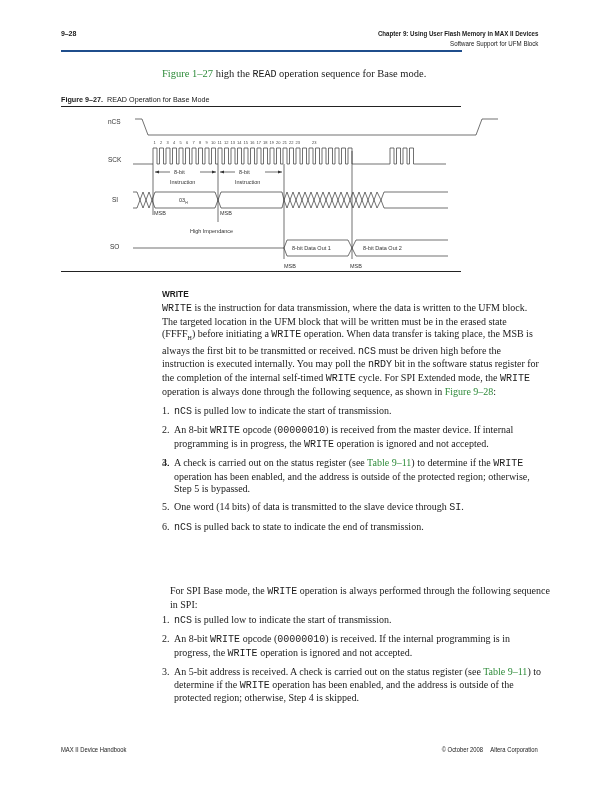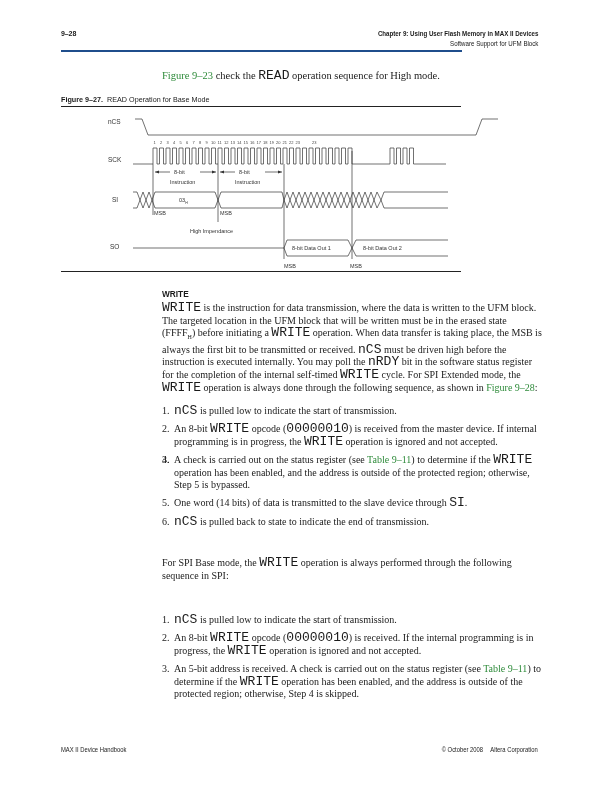--- a/index.html
+++ b/index.html
@@ -3,55 +3,55 @@
 <meta charset="utf-8">
 <style>
   html, body { margin: 0; padding: 0; background: #ffffff; }
   body { width: 612px; height: 792px; position: relative; overflow: hidden; color: #1a1a1a; }
   .hdr-left { position: absolute; left: 61px; top: 30px; font-family: "Liberation Sans", sans-serif; font-size: 7px; font-weight: bold; letter-spacing: -0.1px; }
   .hdr-right { position: absolute; right: 74px; top: 29px; text-align: right; font-family: "Liberation Sans", sans-serif; font-size: 7px; line-height: 10px; transform: scaleX(0.88); transform-origin: right top; }
   .hdr-right .t1 { font-weight: bold; }
   .hdr-rule { position: absolute; left: 61px; width: 401px; top: 50px; height: 2px; background: #1f4e8c; }
   .intro { position: absolute; left: 162px; top: 68px; font-family: "Liberation Serif", serif; font-size: 10.5px; }
   .link { color: #2e8b3a; }
-  .mono { font-family: "Liberation Mono", monospace; font-size: 13px; }
+  .mono { font-family: "Liberation Mono", monospace; font-size: 10px; }
   .fig-title { position: absolute; left: 61px; top: 95px; font-family: "Liberation Sans", sans-serif; font-size: 8px; transform: scaleX(0.9); transform-origin: left top; white-space: nowrap; }
   .fig-title b { font-weight: bold; }
   .fig-rule-top { position: absolute; left: 61px; width: 400px; top: 106px; height: 1px; background: #222; }
   .fig-rule-bot { position: absolute; left: 61px; width: 400px; top: 271px; height: 1px; background: #222; }
   .diagram { position: absolute; left: 90px; top: 107px; width: 430px; height: 164px; }
   .sig-label { font-family: "Liberation Sans", sans-serif; font-size: 6.5px; fill: #333; }
   .tick { font-family: "Liberation Sans", sans-serif; font-size: 4px; fill: #444; }
   .dlabel { font-family: "Liberation Sans", sans-serif; font-size: 5.5px; fill: #333; }
   .body { position: absolute; left: 162px; width: 380px; font-family: "Liberation Serif", serif; font-size: 10px; line-height: 12.6px; }
   .section-head { position: absolute; left: 162px; top: 289px; font-family: "Liberation Sans", sans-serif; font-size: 9px; font-weight: bold; transform: scaleX(0.92); transform-origin: left top; }
   .p1 { top: 302px; }
   ol.steps { position: absolute; left: 162px; width: 380px; margin: 0; padding: 0; list-style: none; font-family: "Liberation Serif", serif; font-size: 10px; line-height: 12.6px; }
   ol.steps li { position: relative; padding-left: 12px; margin-bottom: 5.6px; }
   ol.steps li .num { position: absolute; left: 0; top: 0; }
   .steps1 { top: 405px; }
-  .p2 { top: 557px; }
+  .p2 { top: 585px; margin-left: 8px; }
   .steps2 { top: 614px; }
   .ftr-left { position: absolute; left: 61px; top: 746px; font-family: "Liberation Sans", sans-serif; font-size: 6.5px; transform: scaleX(0.9); transform-origin: left top; }
   .ftr-right { position: absolute; right: 74px; top: 746px; font-family: "Liberation Sans", sans-serif; font-size: 6.5px; transform: scaleX(0.9); transform-origin: right top; white-space: nowrap; }
   .ftr-right span + span { margin-left: 8px; }
   sub { font-size: 6px; }
 </style>
 </head>
 <body>
 
 <div class="hdr-left">9–28</div>
 <div class="hdr-right">
   <div class="t1">Chapter 9:  Using User Flash Memory in MAX II Devices</div>
   <div>Software Support for UFM Block</div>
 </div>
 <div class="hdr-rule"></div>
 
 <div class="intro">
-  <span class="link">Figure 9–23</span><span> check the </span><span class="mono">READ</span><span> operation sequence for High mode.</span>
+  <span class="link">Figure 1–27</span><span> high the </span><span class="mono">READ</span><span> operation sequence for Base mode.</span>
 </div>
 
 <div class="fig-title">
   <b>Figure 9–27.</b>&nbsp;
   <span>READ Operation for Base Mode</span>
 </div>
 <div class="fig-rule-top"></div>
 
 <div class="diagram">
 <svg width="430" height="164" viewBox="0 0 430 164" xmlns="http://www.w3.org/2000/svg" stroke="#333" fill="none" stroke-width="0.7">

